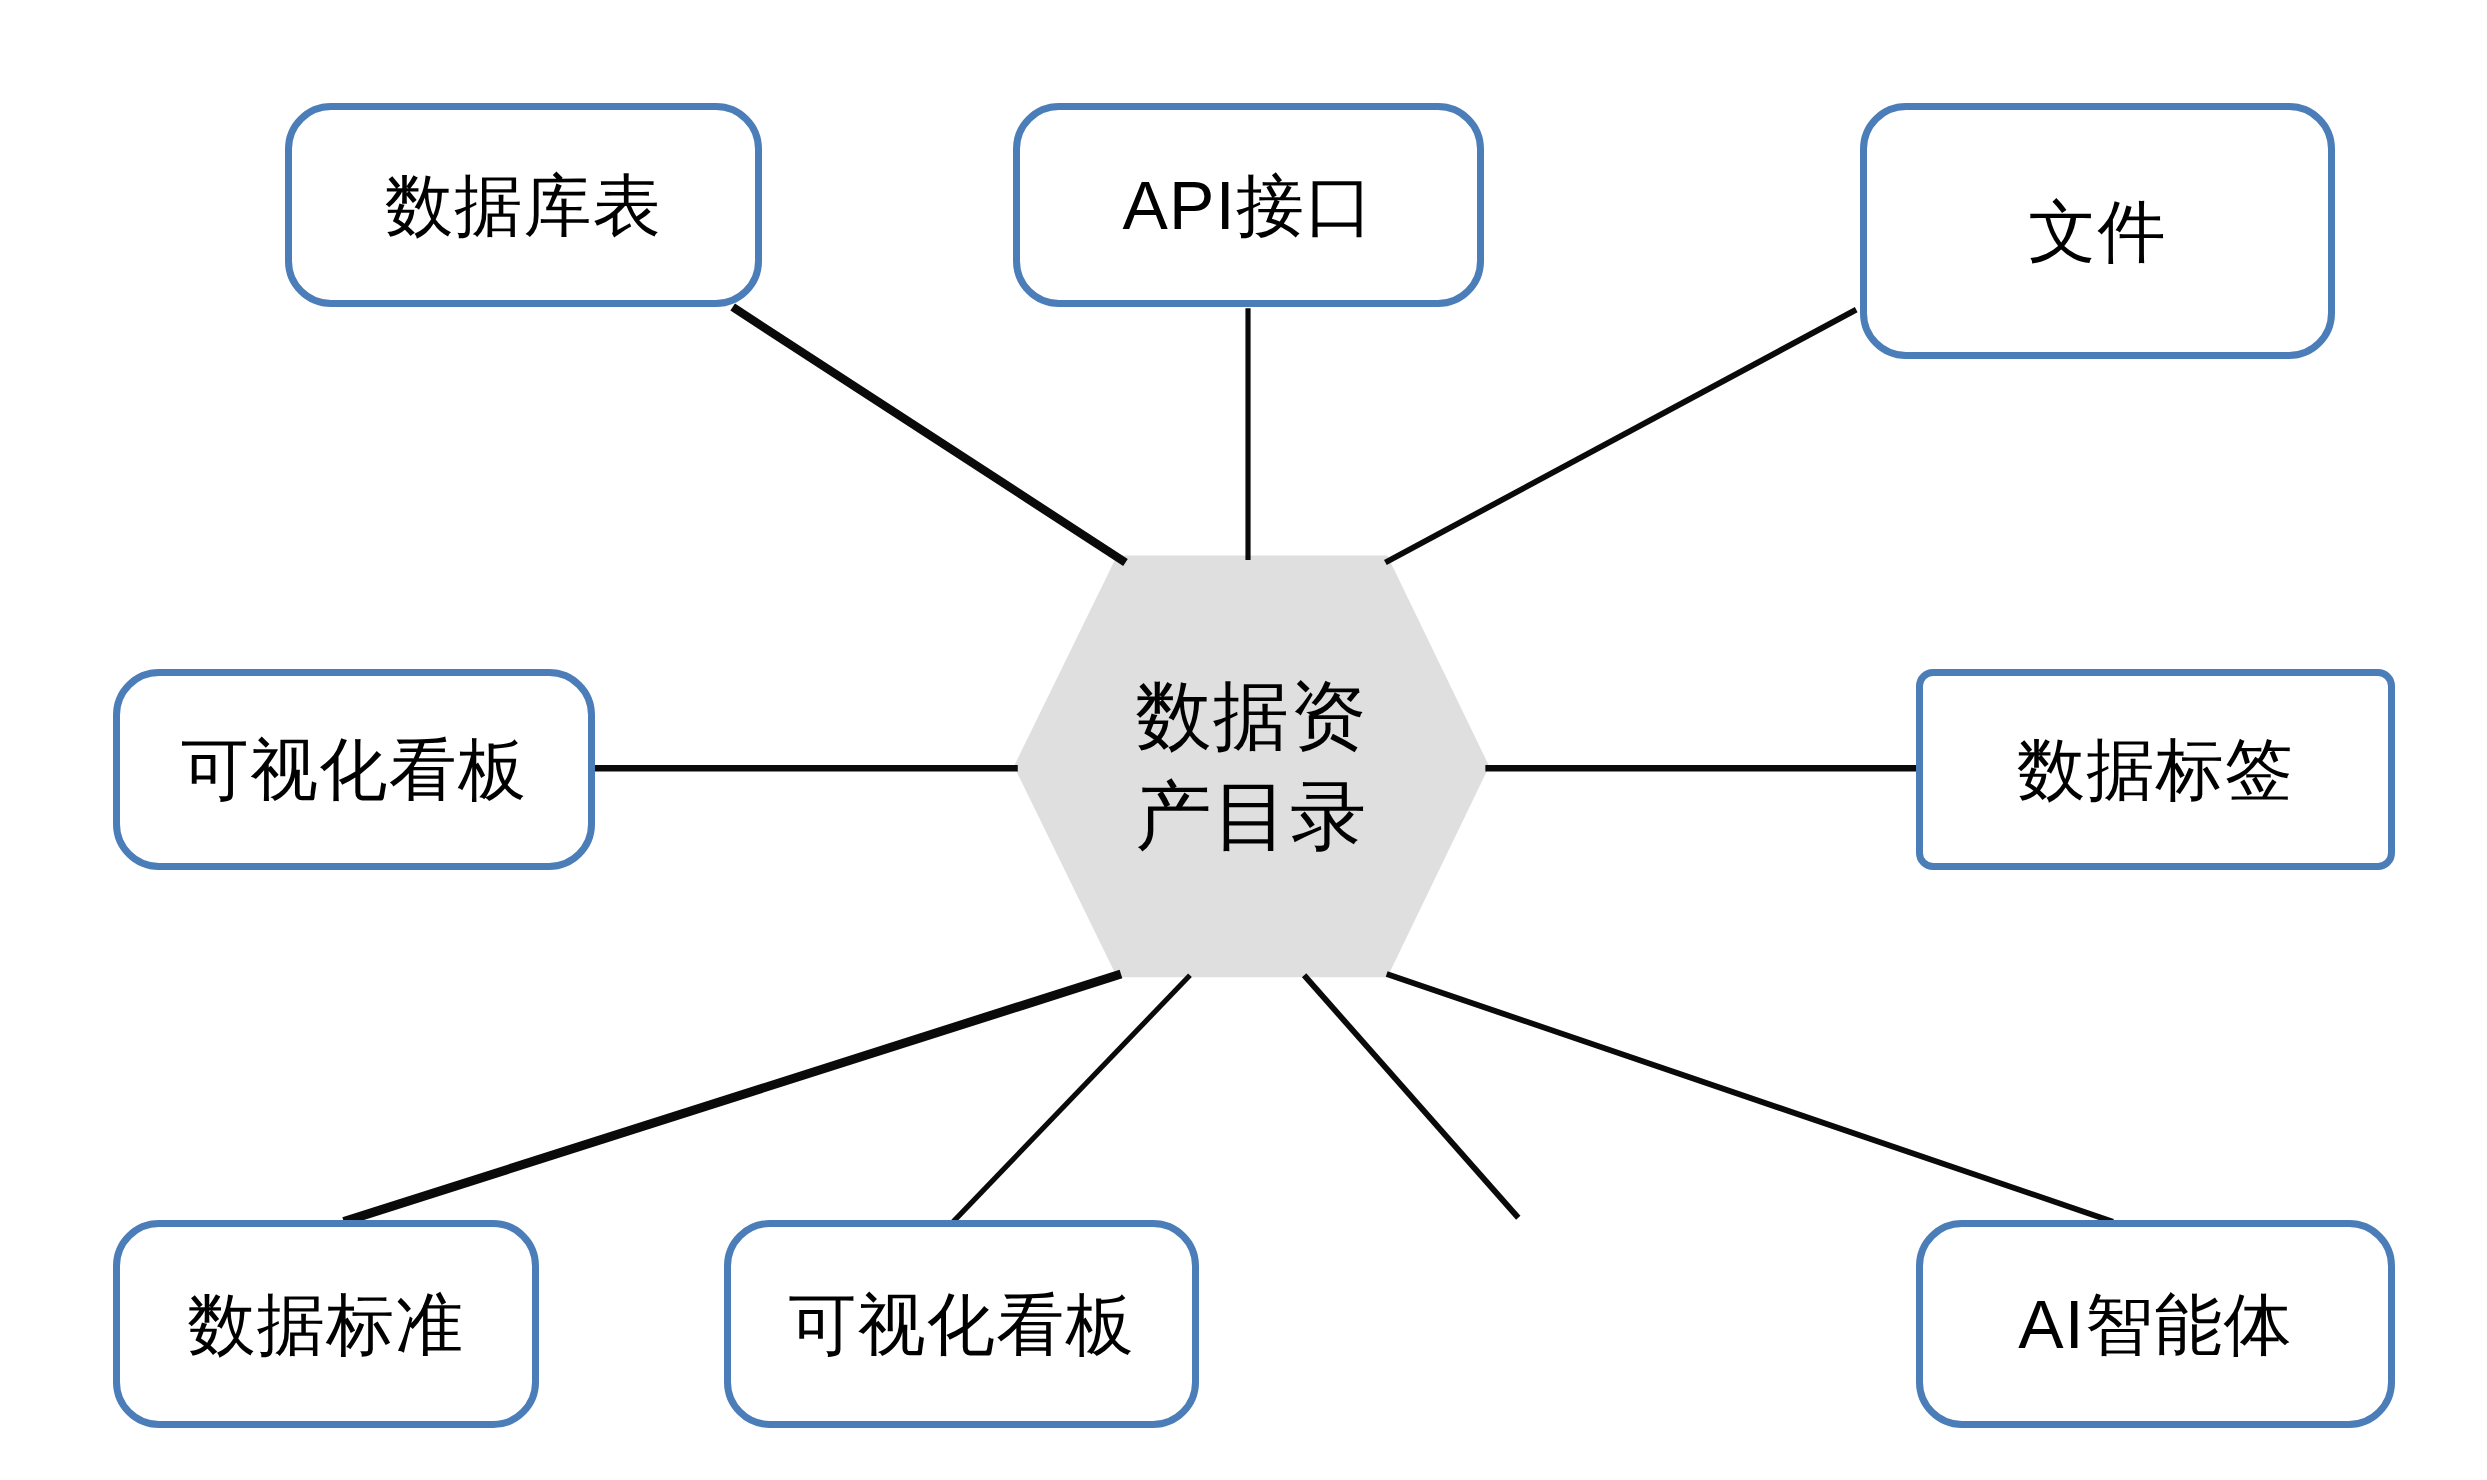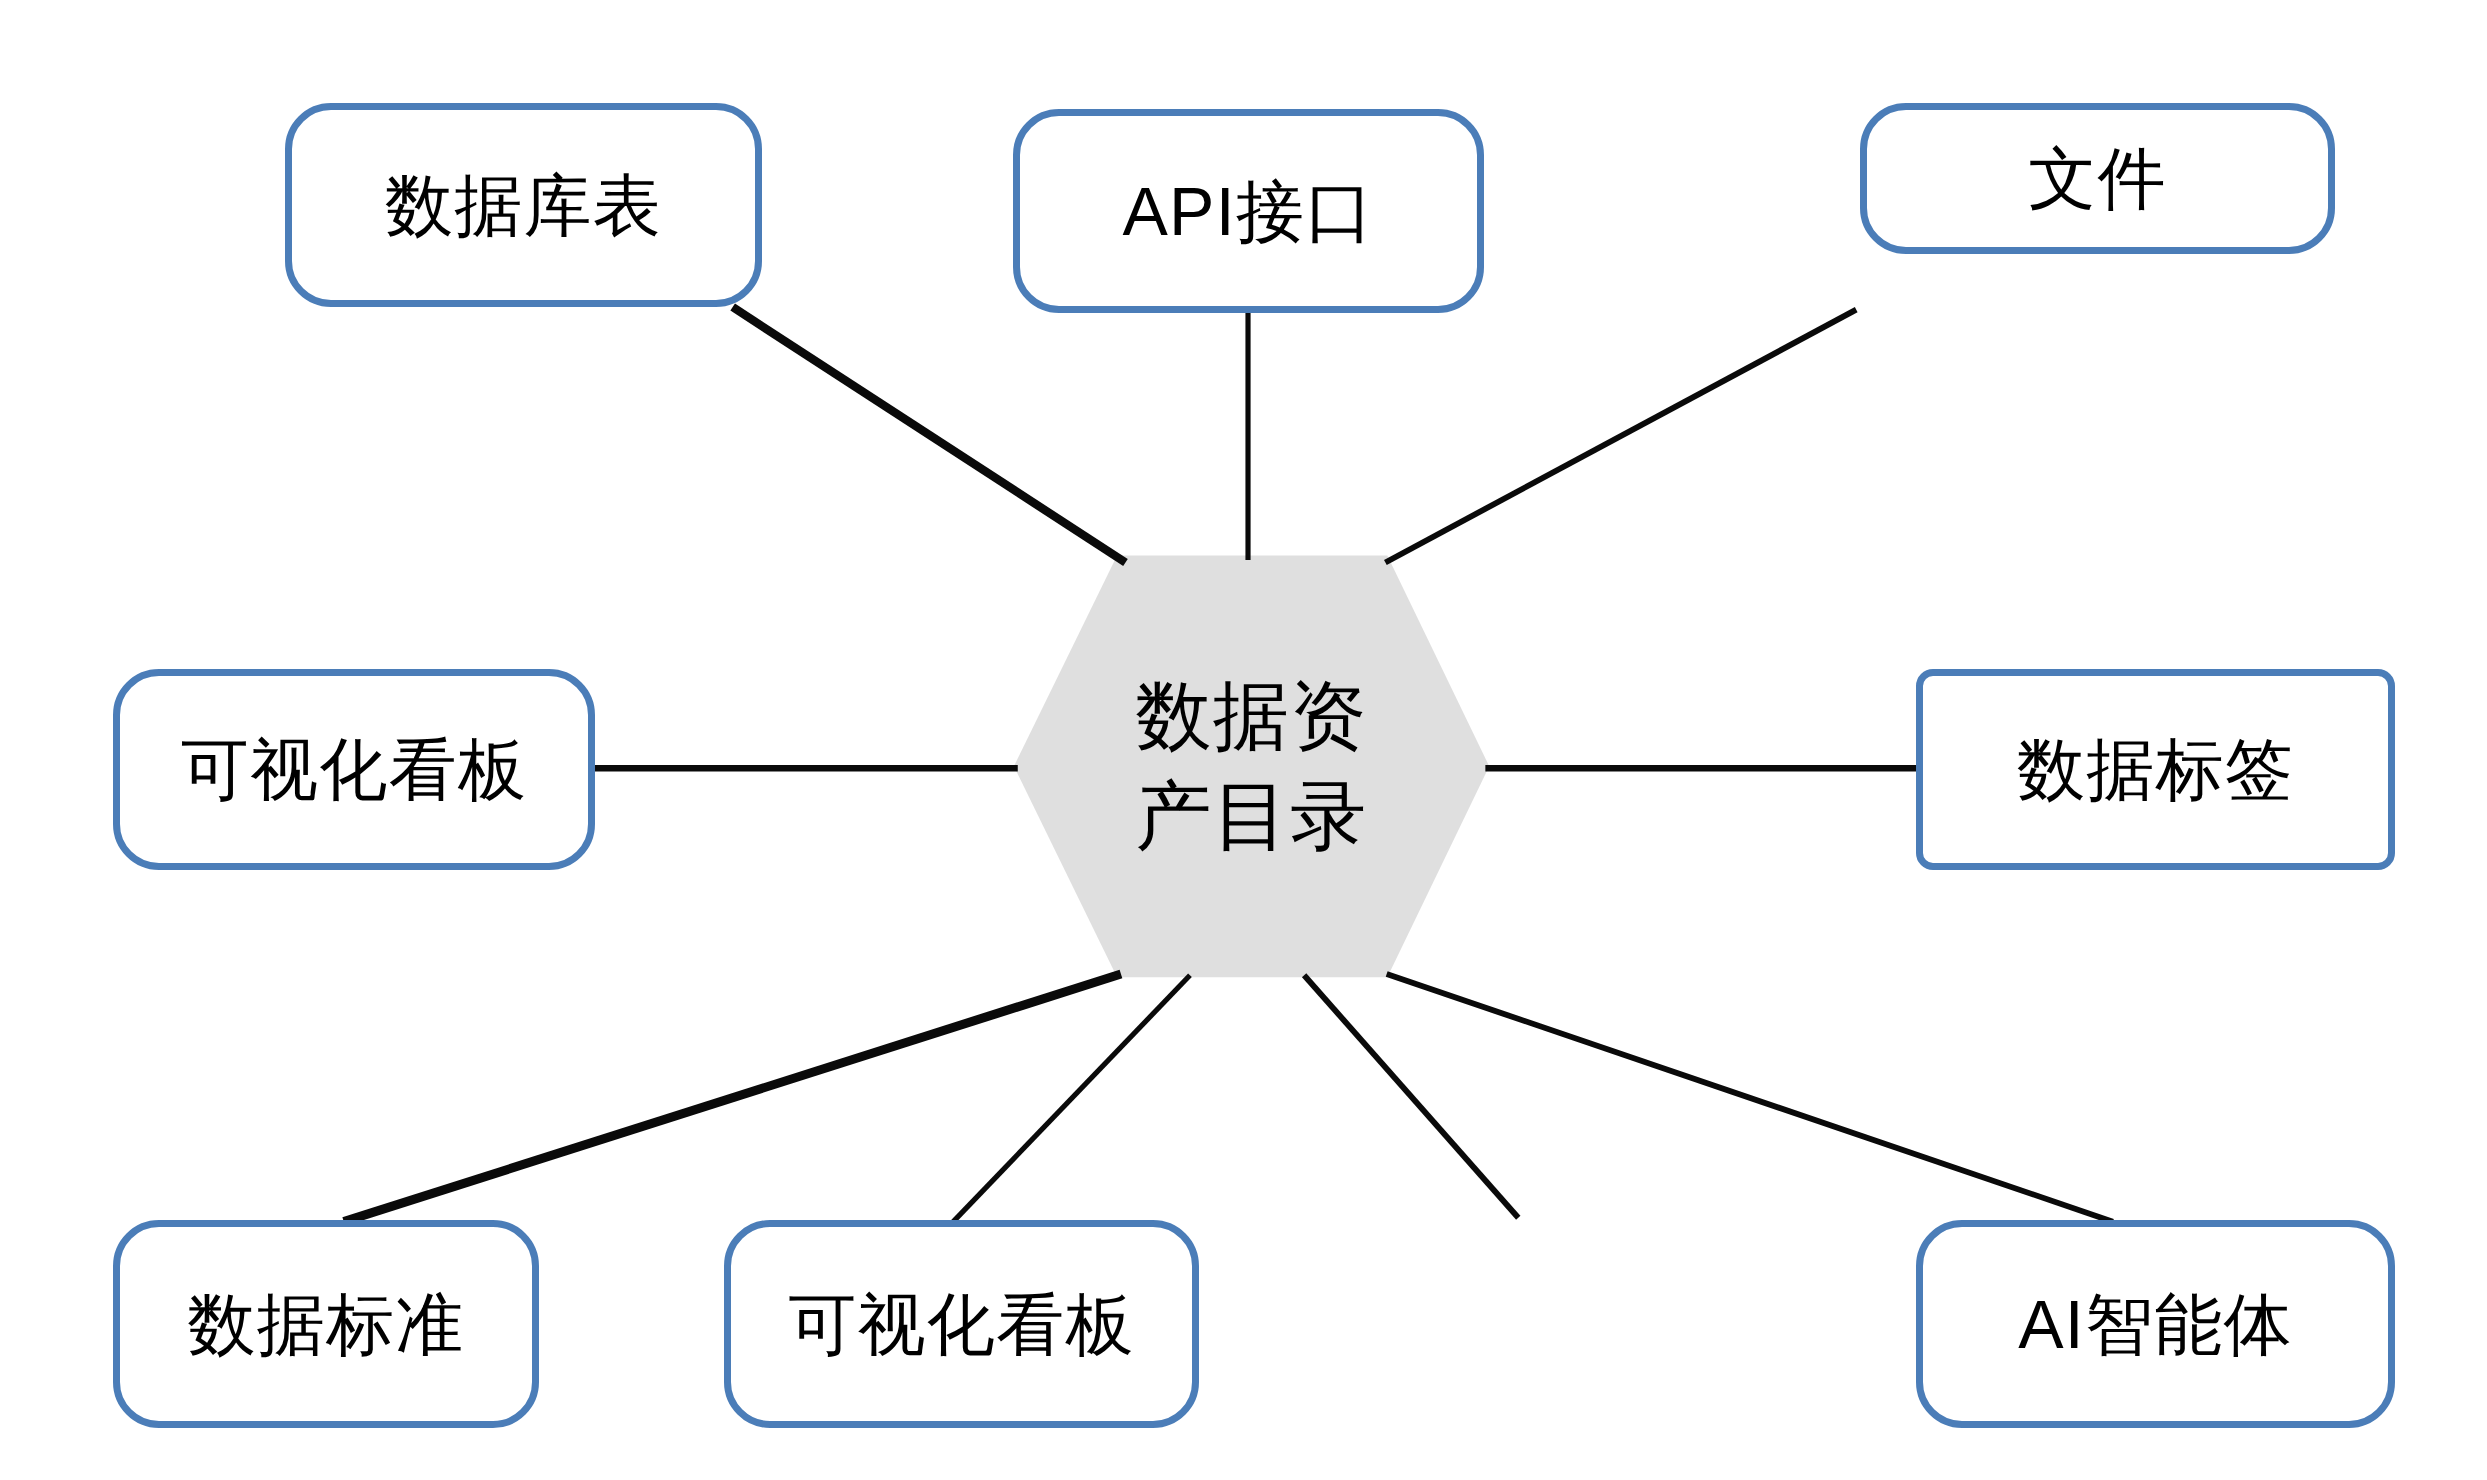--- a/index.html
+++ b/index.html
@@ -39,22 +39,22 @@
     display: flex;
     align-items: center;
     justify-content: center;
     text-align: center;
     font-size: 76px;
     line-height: 1.32;
     white-space: pre-line;
     letter-spacing: 1.3px;
   }
   .node-db        { left: 258px;  top: 103px;  width: 477px; height: 204px; margin-left: 27px; }
-  .node-api       { left: 1013px; top: 109px;  width: 471px; height: 204px; }
-  .node-file      { left: 1860px; top: 103px;  width: 475px; height: 151px; }
+  .node-api       { left: 1013px; top: 103px;  width: 471px; height: 204px; }
+  .node-file      { left: 1860px; top: 103px;  width: 475px; height: 256px; }
   .node-metric    { left: 113px;  top: 669px; width: 482px; height: 201px; }
   .node-tag       { left: 1916px; top: 669px; width: 479px; height: 201px; border-radius: 17px; }
   .node-standard  { left: 113px;  top: 1220px; width: 426px; height: 208px; }
   .node-dashboard { left: 724px; top: 1220px; width: 475px; height: 208px; text-align: center; }
   .node-dataset   { left: 1320px; top: 1216px; width: 471px; height: 221px; }
   .node-agent     { left: 1916px; top: 1220px; width: 479px; height: 208px; }
 </style>
 </head>
 <body>
 

